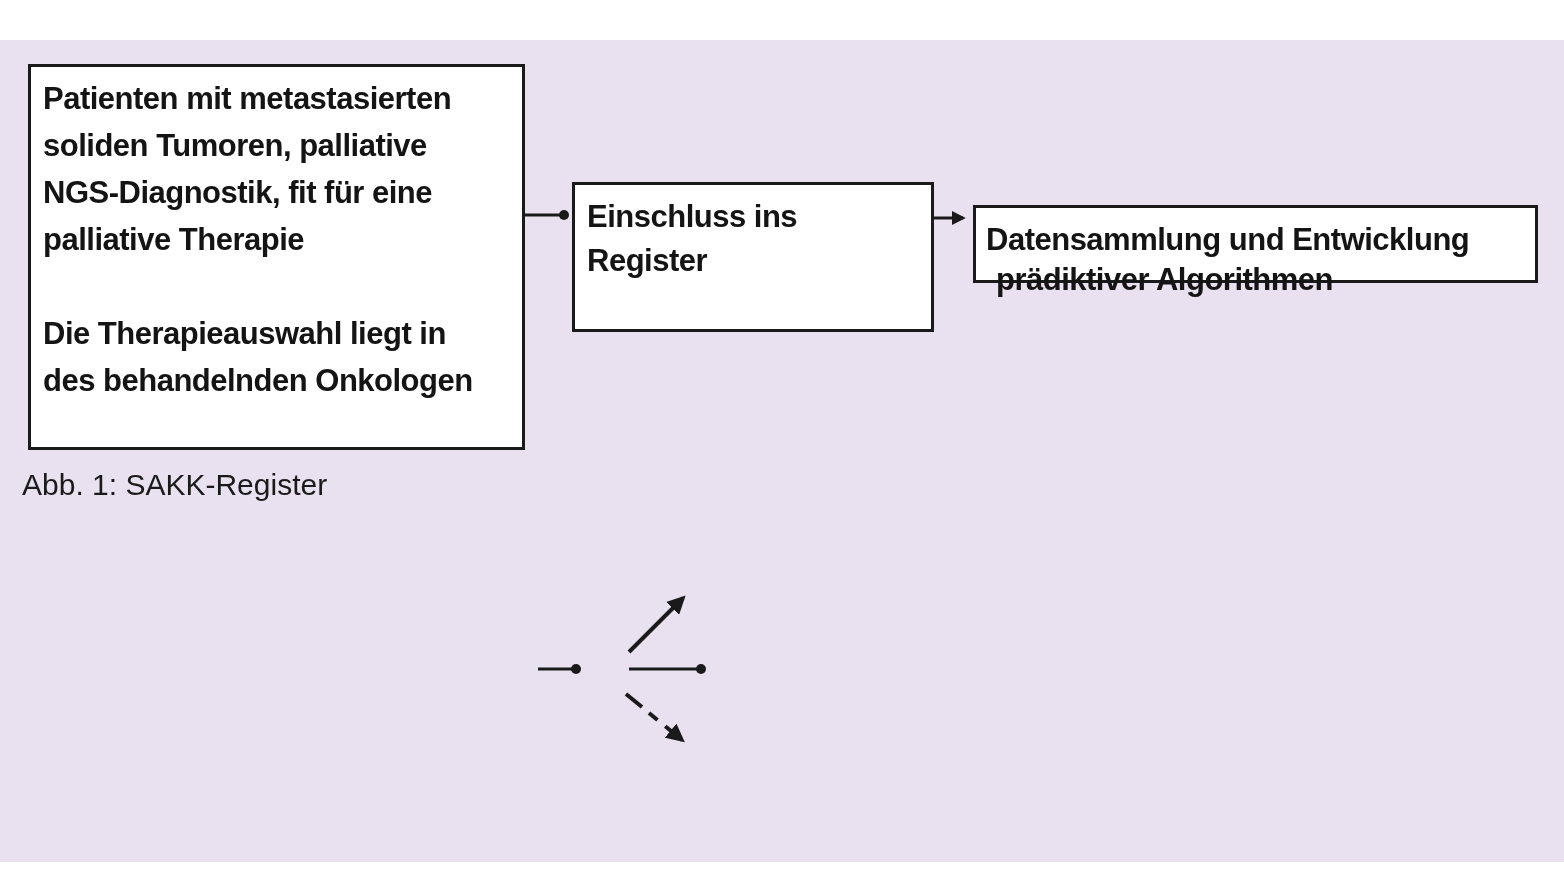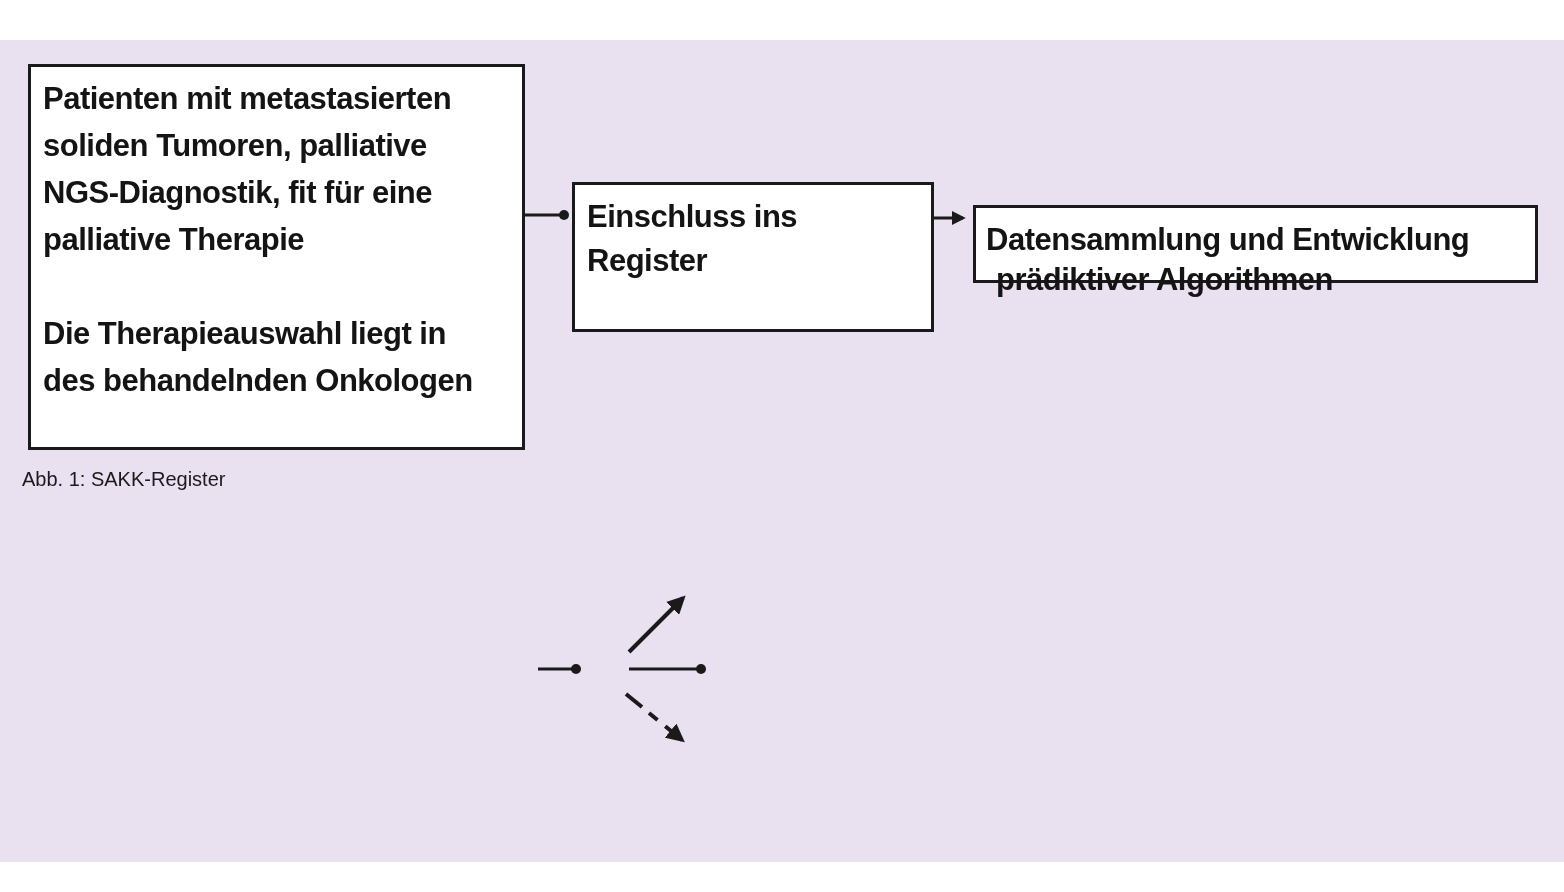--- a/index.html
+++ b/index.html
@@ -40,21 +40,21 @@
   .box-b { left: 572px; top: 142px; width: 362px; height: 150px; padding: 10px 4px 0 12px; }
   .box-b .line { line-height: 44px; min-height: 44px; }
   .box-c { left: 973px; top: 165px; width: 565px; height: 78px; padding: 12px 4px 0 10px; }
   .box-c .line { line-height: 40px; min-height: 40px; }
   .box-c .line.indent { padding-left: 10px; }
 
   .caption {
     position: absolute;
     left: 22px;
     color: #1a1a1a;
-    font-size: 20px;
+    font-size: 30px;
     font-weight: 400;
     letter-spacing: 0;
     white-space: nowrap;
     text-align: right;
   }
   .caption-1 { top: 428px; }
 
   .arrow-layer {
     position: absolute;
     left: 0; top: 0;

